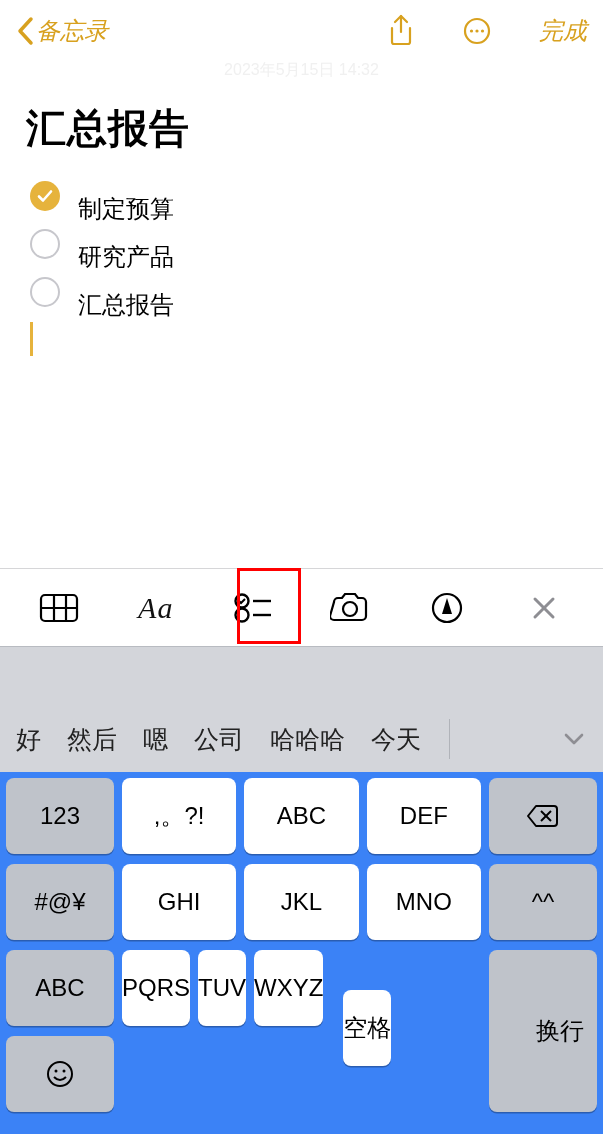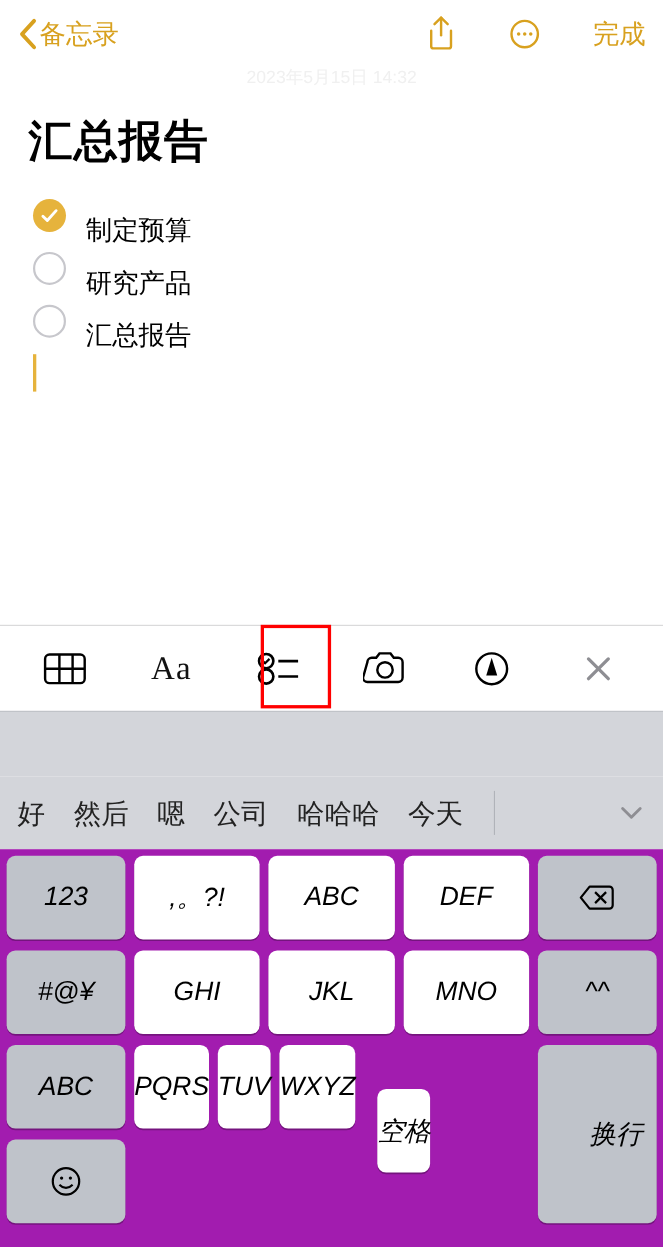--- a/index.html
+++ b/index.html
@@ -1,20 +1,20 @@
 <!DOCTYPE html>
 <html><head>
   <meta charset="utf-8">
   <style>
     * { margin: 0; padding: 0; box-sizing: border-box; -webkit-font-smoothing: antialiased; }
     html, body { width: 603px; height: 1134px; overflow: hidden; font-family: -apple-system, "PingFang SC", "Helvetica Neue", Arial, sans-serif; background: #fff; }
     .app { display: flex; flex-direction: column; width: 100%; height: 100%; }
 
     
-    .nav { height: 62px; display: flex; align-items: center; justify-content: space-between; padding: 12px 16px; }
+    .nav { height: 62px; display: flex; align-items: center; justify-content: space-between; padding: 12px 16px; font-style: italic; }
     .nav-left { display: flex; align-items: center; gap: 2px; color: #d8a11f; }
     .back-chevron { font-size: 36px; font-weight: 300; line-height: 1; }
     .back-label { font-size: 24px; }
     .nav-right { display: flex; align-items: center; gap: 47px; color: #d8a11f; }
     .done-label { font-size: 24px; font-weight: 500; color: #d8a11f; }
 
     .timestamp-row { text-align: center; font-size: 16px; color: #f0f0f0; margin-top: -2px; }
 
     
     .content { flex: 1 1 auto; padding: 8px 26px 0 26px; }
@@ -24,34 +24,34 @@
     .check-circle { width: 30px; height: 30px; border-radius: 50%; display: flex; align-items: center; justify-content: center; margin-left: 4px; }
     .check-circle.unchecked { border: 2px solid #c7c7cc; }
     .check-circle.checked { background: #e6b33c; }
     .check-circle.checked svg { color: #fff; }
     .check-text { font-size: 24px; color: #000; margin-top: 26px; }
     .cursor { width: 3px; height: 34px; background: #e6b33c; margin-left: 4px; margin-top: 6px; }
 
     
     .format-bar { height: 78px; background: #fff; border-top: 1px solid #d6d6d8; display: flex; align-items: center; justify-content: space-around; padding: 0 10px; }
     .fmt-btn { width: 64px; height: 50px; display: flex; align-items: center; justify-content: center; color: #111; }
-    .aa-text { font-size: 30px; font-family: Georgia, "Times New Roman", serif; letter-spacing: 1px; }
+    .aa-text { font-size: 30px; font-family: Georgia, "Times New Roman", serif; letter-spacing: 1px; font-style: italic; }
     .close-x { color: #8e8e93; }
     .highlight-box { position: absolute; border: 3px solid #ff0000; width: 64px; height: 76px; pointer-events: none; }
     .format-bar-wrap { position: relative; }
 
     
     .gap-bar { height: 60px; background: #d3d5da; border-top: 1px solid #b8bbc1; }
     .candidate-bar { height: 66px; background: #d3d5da; display: flex; align-items: center; padding: 0 8px 0 16px; gap: 26px; font-size: 25px; color: #222; overflow: hidden; white-space: nowrap; }
     .candidate-bar .chev { margin-left: auto; color: #8e8e93; font-size: 24px; padding: 0 10px; }
     .candidate-bar .sep { border-left:1px solid #b0b3b9; height:40px; margin-left:2px; }
     .candidate { flex: 0 0 auto; }
 
     
-    .keyboard { background: #a21caf; padding: 6px 6px 22px 6px; font-style: italic; }
+    .keyboard { background: #3b82f6; padding: 6px 6px 22px 6px; }
     .krow { display: flex; gap: 8px; margin-bottom: 10px; }
     .krow:last-child { margin-bottom: 0; }
     .key { background: #fff; border-radius: 8px; box-shadow: 0 1.5px 0 rgba(0,0,0,0.28); display: flex; align-items: center; justify-content: center; font-size: 24px; color: #000; height: 76px; }
     .key.func { background: #bfc3ca; }
     .key.w1 { flex: 0 0 108px; }
     .key.w2 { flex: 1 1 0; }
     .key.w3 { flex: 0 0 108px; }
     .key.tall { height: 162px; }
     .bottom-grid { display: flex; gap: 8px; }
     .left-col { flex: 0 0 108px; display: flex; flex-direction: column; gap: 10px; }

